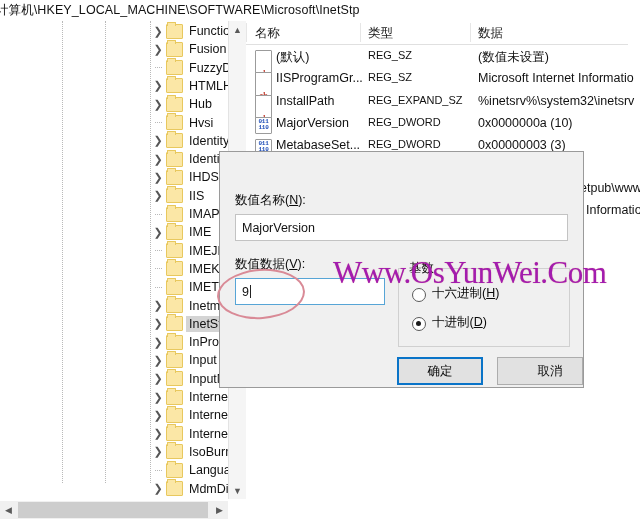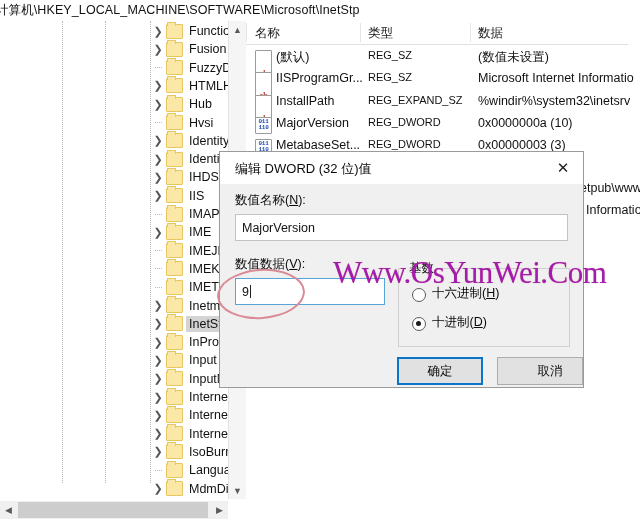--- a/index.html
+++ b/index.html
@@ -367,21 +367,21 @@
         <div class="lrow" style="top: 47.3px;">
           <span class="licon ab">ab</span>
           <span class="lc-name">IISProgramGr...</span>
           <span class="lc-type">REG_SZ</span>
           <span class="lc-data">Microsoft Internet Informatio</span>
         </div>
         <div class="lrow" style="top: 69.6px;">
           <span class="licon ab">ab</span>
           <span class="lc-name">InstallPath</span>
           <span class="lc-type">REG_EXPAND_SZ</span>
-          <span class="lc-data">%windir%\system32\inetsrv</span>
+          <span class="lc-data">%inetsrv%\system32\inetsrv</span>
         </div>
         <div class="lrow" style="top: 91.9px;">
           <span class="licon bin">011<br>110</span>
           <span class="lc-name">MajorVersion</span>
           <span class="lc-type">REG_DWORD</span>
           <span class="lc-data">0x0000000a (10)</span>
         </div>
         <div class="lrow" style="top: 114.2px;">
           <span class="licon bin">011<br>110</span>
           <span class="lc-name">MetabaseSet...</span>
@@ -401,24 +401,20 @@
   </div>
 
   <div class="botfill"></div>
   <div class="hscroll">
     <div class="hs-btn hs-left">◀</div>
     <div class="hs-thumb"></div>
     <div class="hs-btn hs-right">▶</div>
   </div>
 
   <div class="dialog">
-    <div class="dlg-title">
-      <span class="t">编辑 DWORD (32 位)值</span>
-      <span class="dlg-close">✕</span>
-    </div>
     <div class="dlg-body">
 
       <div class="lbl" style="left:15px;top:8px;">数值名称(<span class="u">N</span>):</div>
       <div class="txtbox" style="left:15px;top:30px;width:333px;height:27px;">
         <span>MajorVersion</span>
       </div>
 
       <div class="lbl" style="left:15px;top:72px;">数值数据(<span class="u">V</span>):</div>
       <div class="txtbox focus" style="left:15px;top:94px;width:150px;height:27px;">
         <span>9</span>

